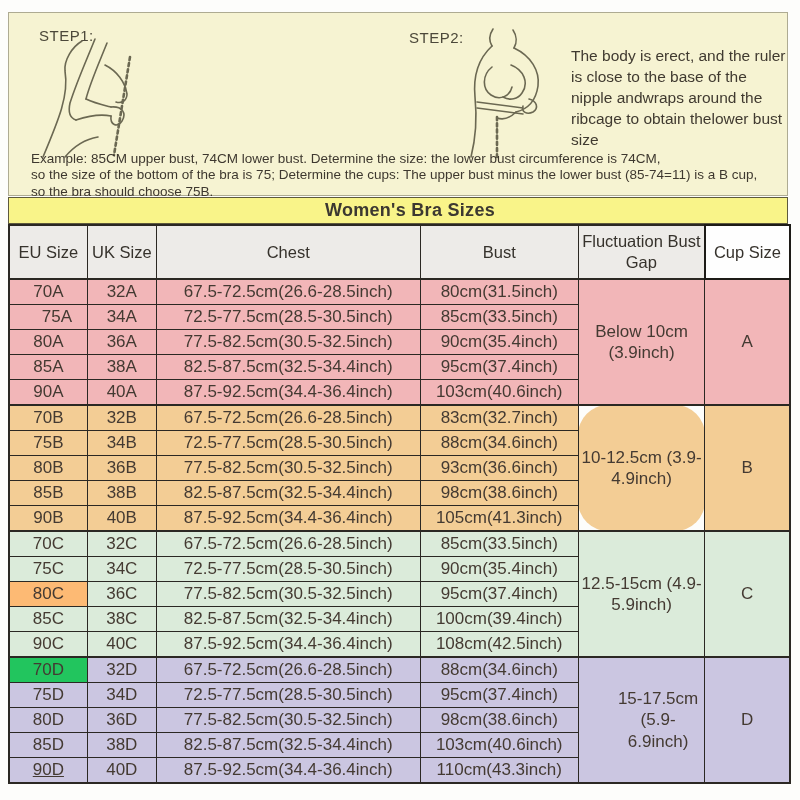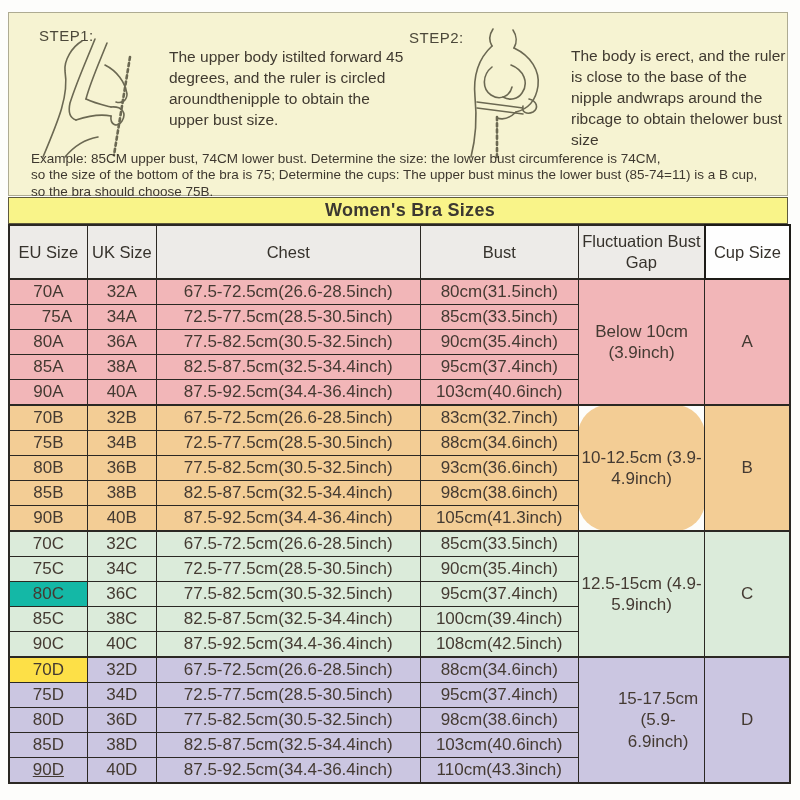--- a/index.html
+++ b/index.html
@@ -79,21 +79,20 @@
       <path d="M72,6 C64,26 55,46 51,62"></path>
       <path d="M41,83 C53,79 66,77 76,79"></path>
       <path d="M51,62 C59,66 68,68 76,70"></path>
       <path d="M76,70 C87,69 92,76 87,84 C82,91 75,88 76,79"></path>
       <path d="M70,28 C82,34 90,45 92,57 C92,63 87,67 81,65"></path>
       <path d="M30,120 C40,108 51,102 63,100"></path>
       <path class="tape" d="M95,20 L79,118"></path>
     </svg>
   </span>
 
-  <div class="step-text" id="step1-text">The upper body istilted forward 45 degrees, and the ruler is circled aroundthenipple to obtain the upper bust size.</div>
 
   <div class="step-label" id="step2-label">STEP2:</div>
 
   <span class="fig" id="step2-fig">
     <svg width="135" height="132" viewBox="0 0 135 132">
       <path d="M60,2 C56,8 56,14 59,19"></path>
       <path d="M80,3 C84,9 84,16 81,21"></path>
       <path d="M59,19 C46,31 40,49 42,70 C44,90 43,110 38,130"></path>
       <path d="M81,21 C98,29 107,44 105,59 C103,73 95,82 83,85"></path>
       <path d="M59,40 C49,48 49,62 58,68 C67,74 77,69 79,60"></path>
@@ -209,39 +208,39 @@
         <td rowspan="5" class="c-gap" style="background: rgb(219, 235, 218);">12.5-15cm (4.9-5.9inch)</td>
         <td rowspan="5" class="c-cup" style="background: rgb(219, 235, 218);">C</td>
       </tr>
       <tr>
         <td class="c-size" style="background: rgb(219, 235, 218);">75C</td>
         <td class="c-size" style="background: rgb(219, 235, 218);">34C</td>
         <td class="c-chest" style="background: rgb(219, 235, 218);">72.5-77.5cm(28.5-30.5inch)</td>
         <td class="c-bust" style="background: rgb(219, 235, 218);">90cm(35.4inch)</td>
       </tr>
       <tr>
-        <td class="c-size" style="background: #14b8a6;">80C</td>
+        <td class="c-size" style="background: #fdba74;">80C</td>
         <td class="c-size" style="background: rgb(219, 235, 218);">36C</td>
         <td class="c-chest" style="background: rgb(219, 235, 218);">77.5-82.5cm(30.5-32.5inch)</td>
         <td class="c-bust" style="background: rgb(219, 235, 218);">95cm(37.4inch)</td>
       </tr>
       <tr>
         <td class="c-size" style="background: rgb(219, 235, 218);">85C</td>
         <td class="c-size" style="background: rgb(219, 235, 218);">38C</td>
         <td class="c-chest" style="background: rgb(219, 235, 218);">82.5-87.5cm(32.5-34.4inch)</td>
         <td class="c-bust" style="background: rgb(219, 235, 218); margin-left: 47px;">100cm(39.4inch)</td>
       </tr>
       <tr>
         <td class="c-size" style="background: rgb(219, 235, 218);">90C</td>
         <td class="c-size" style="background: rgb(219, 235, 218);">40C</td>
         <td class="c-chest" style="background: rgb(219, 235, 218);">87.5-92.5cm(34.4-36.4inch)</td>
         <td class="c-bust" style="background: rgb(219, 235, 218);">108cm(42.5inch)</td>
       </tr>
       <tr class="section-start">
-        <td class="c-size" style="background: #fde047; margin-top: 48px;">70D</td>
+        <td class="c-size" style="background: #22c55e; margin-top: 48px;">70D</td>
         <td class="c-size" style="background: rgb(203, 198, 225);">32D</td>
         <td class="c-chest" style="background: rgb(203, 198, 225);">67.5-72.5cm(26.6-28.5inch)</td>
         <td class="c-bust" style="background: rgb(203, 198, 225);">88cm(34.6inch)</td>
         <td rowspan="5" class="c-gap" style="background: rgb(203, 198, 225); padding-left: 35px;">15-17.5cm (5.9-6.9inch)</td>
         <td rowspan="5" class="c-cup" style="background: rgb(203, 198, 225);">D</td>
       </tr>
       <tr>
         <td class="c-size" style="background: rgb(203, 198, 225);">75D</td>
         <td class="c-size" style="background: rgb(203, 198, 225);">34D</td>
         <td class="c-chest" style="background: rgb(203, 198, 225);">72.5-77.5cm(28.5-30.5inch)</td>

